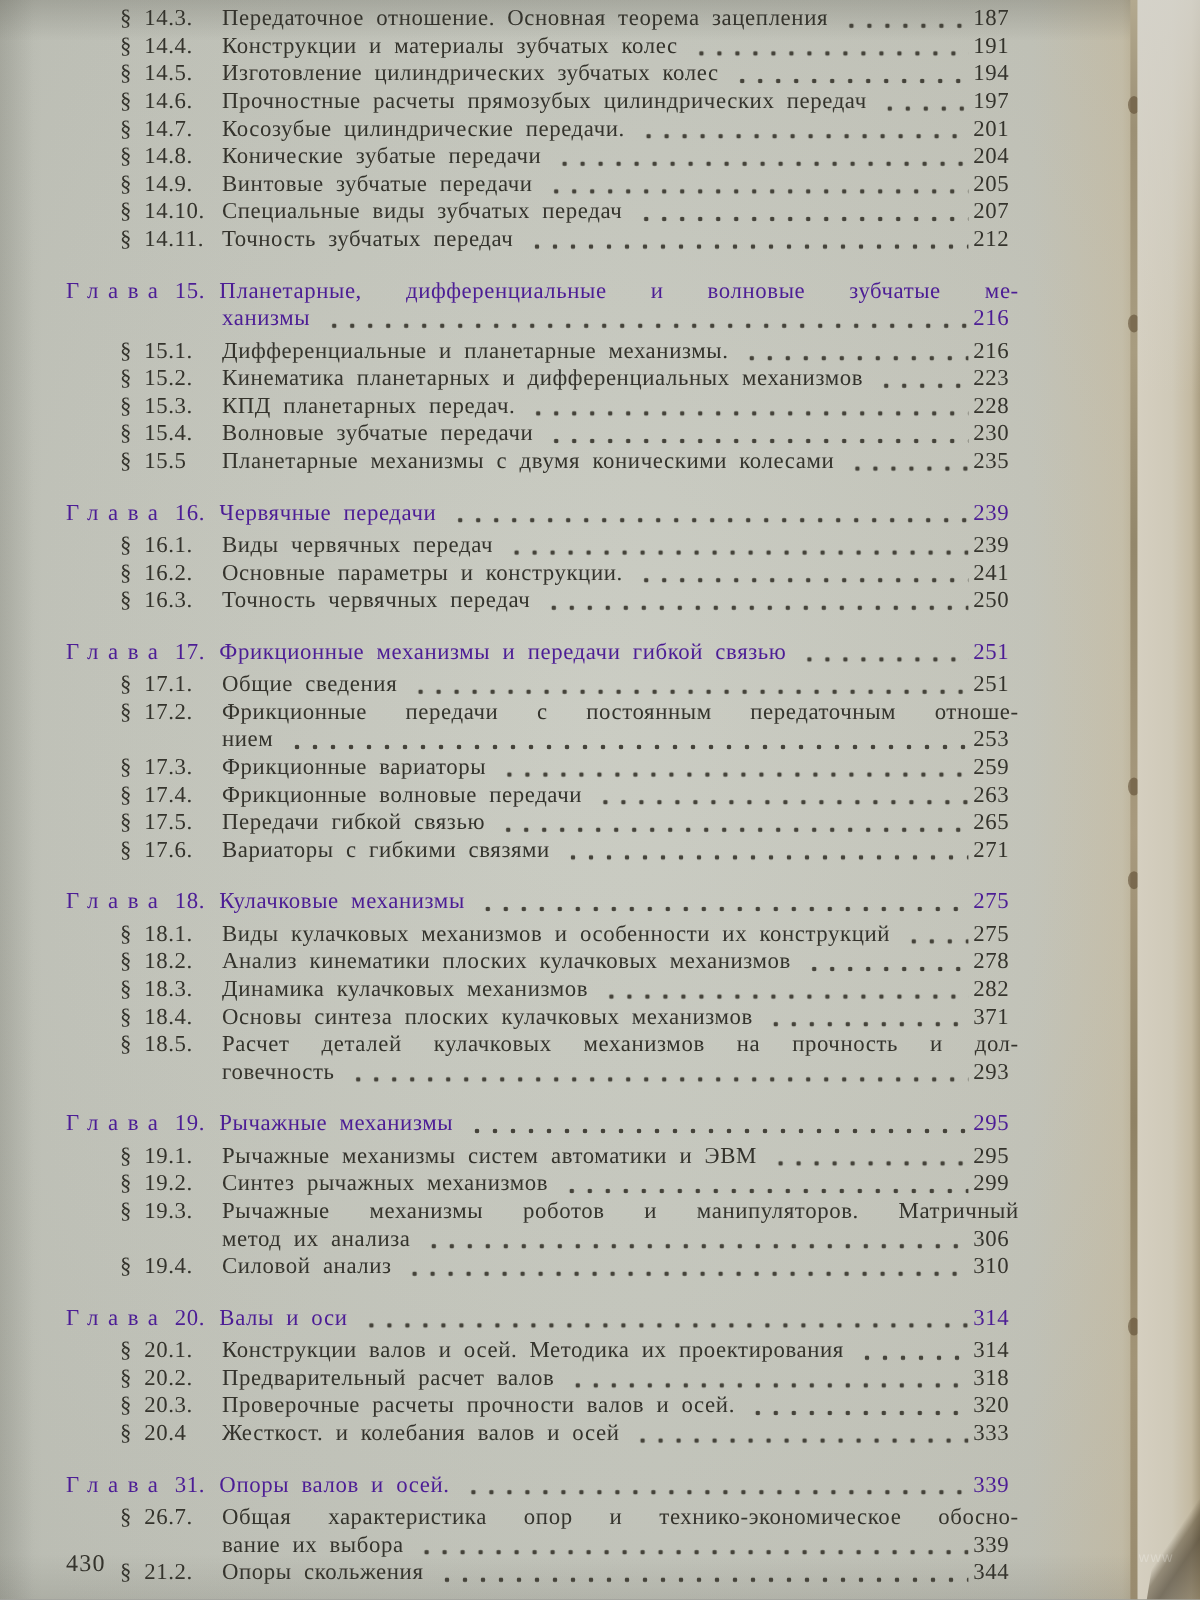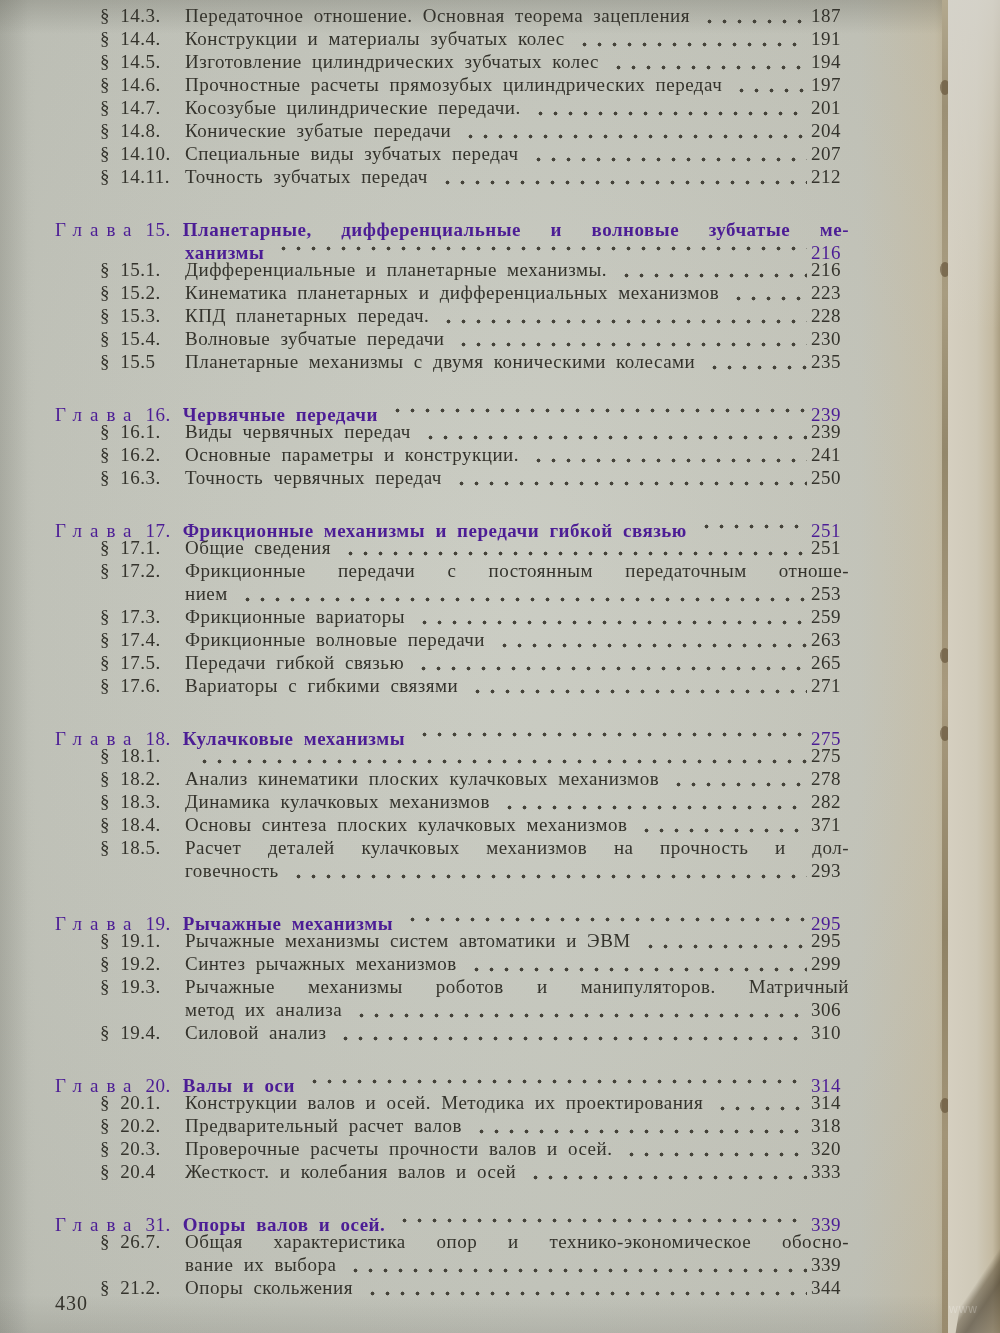--- a/index.html
+++ b/index.html
@@ -45,41 +45,41 @@
   .toc{position:absolute;left:55px;top:4px;width:794px;color:#34332c;}
   .toc-section{margin-top:20px;}
   .toc-section:first-child{margin-top:0;}
   .heading-block{margin-bottom:4px;}
   .toc-row{
     display:flex;align-items:baseline;height:23px;line-height:23px;
     font-size:19px;white-space:nowrap;word-spacing:5px;letter-spacing:.5px;
   }
   .toc-row.entry{padding-left:45px;}
   .chapter{color:#4c1d95;}
-  .chapter .title{font-weight:bold;margin-top:10px;}
+  .chapter .title{font-weight:normal;}
   .ch-marker{flex:none;margin-right:12px;}
   .ch-label{letter-spacing:.42em;}
   .ch-num{margin-left:6px;}
   .en-marker{flex:none;width:85px;}
   .hang-en{flex:none;width:85px;}
   .hang-ch{flex:none;width:130px;}
   .title{flex:0 1 auto;min-width:0;overflow:hidden;}
   .fill .title{flex:1 1 auto;text-align:justify;text-align-last:justify;}
   .leader{
     flex:1 1 30px;min-width:6px;align-self:stretch;margin:0 4px 0 8px;
     background-image:radial-gradient(circle,#45433a 1.7px,rgba(0,0,0,0) 2.2px);
     background-size:15px 15px;background-repeat:repeat-x;background-position:4px 10px;
   }
   .pagenum{flex:none;width:38px;text-align:left;}
   .folio{
     position:absolute;left:55px;top:1292px;font-size:20px;color:#34332c;
     letter-spacing:1px;font-family:"Liberation Serif","DejaVu Serif",serif;text-align:center;
   }
   .watermark{
-    position:absolute;right:22px;bottom:17px;font-size:12px;letter-spacing:1px;
+    position:absolute;right:22px;bottom:28px;font-size:12px;letter-spacing:1px;
     color:rgba(255,255,255,.25);font-family:"Liberation Sans",sans-serif;
   }
 </style>
 </head>
 <body>
 
 <div class="photo">
   <div class="page-surface"></div>
   <div class="shade"></div>
 
@@ -115,20 +115,26 @@
           <span class="leader"></span>
           <span class="pagenum">201</span>
         </div>
         <div class="toc-row entry">
           <span class="en-marker">§ 14.8.</span>
           <span class="title">Конические зубатые передачи</span>
           <span class="leader"></span>
           <span class="pagenum">204</span>
         </div>
         <div class="toc-row entry">
+          <span class="en-marker">§ 14.9.</span>
+          <span class="title">Винтовые зубчатые передачи</span>
+          <span class="leader"></span>
+          <span class="pagenum">205</span>
+        </div>
+        <div class="toc-row entry">
           <span class="en-marker">§ 14.10.</span>
           <span class="title">Специальные виды зубчатых передач</span>
           <span class="leader"></span>
           <span class="pagenum">207</span>
         </div>
         <div class="toc-row entry">
           <span class="en-marker">§ 14.11.</span>
           <span class="title">Точность зубчатых передач</span>
           <span class="leader"></span>
           <span class="pagenum">212</span>
@@ -260,20 +266,21 @@
         <div class="heading-block">
           <div class="toc-row chapter">
             <span class="ch-marker"><span class="ch-label">Глава</span><span class="ch-num">18.</span></span>
             <span class="title">Кулачковые механизмы</span>
             <span class="leader"></span>
             <span class="pagenum">275</span>
           </div>
         </div>
         <div class="toc-row entry">
           <span class="en-marker">§ 18.1.</span>
+          <span class="title">Виды кулачковых механизмов и особенности их конструкций</span>
           <span class="leader"></span>
           <span class="pagenum">275</span>
         </div>
         <div class="toc-row entry">
           <span class="en-marker">§ 18.2.</span>
           <span class="title">Анализ кинематики плоских кулачковых механизмов</span>
           <span class="leader"></span>
           <span class="pagenum">278</span>
         </div>
         <div class="toc-row entry">

